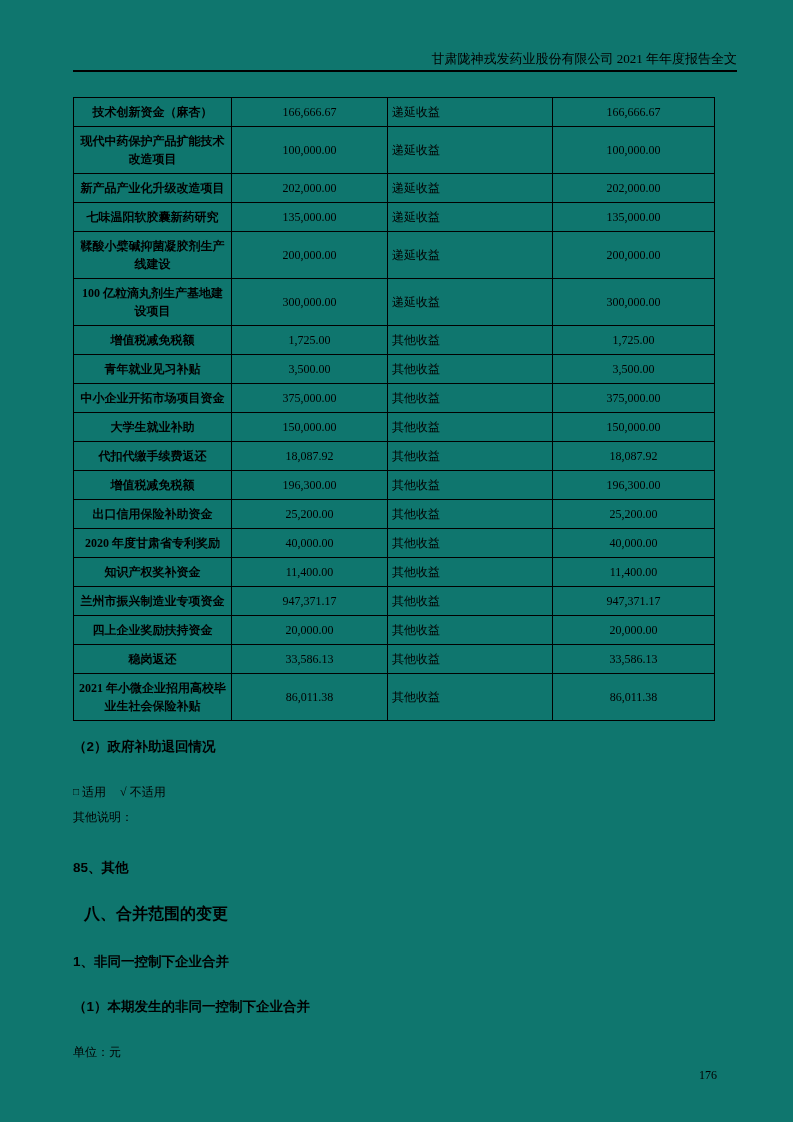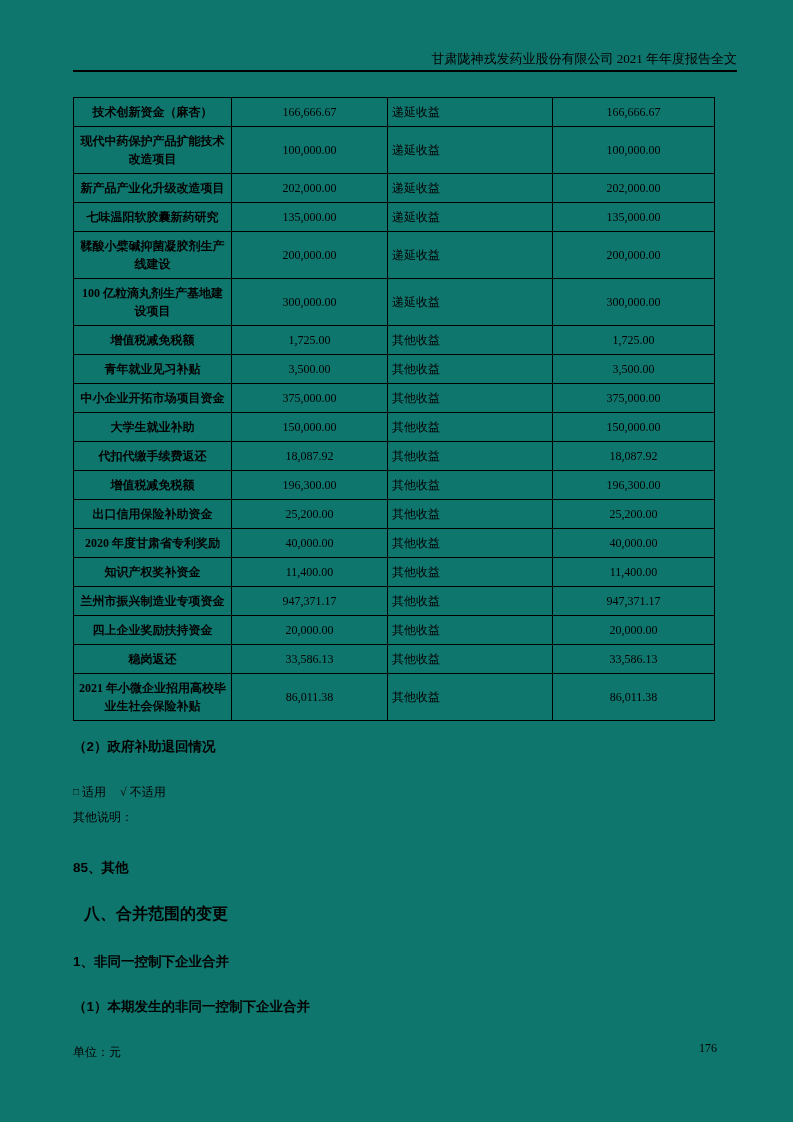--- a/index.html
+++ b/index.html
@@ -73,21 +73,21 @@
   .sub-heading      { margin-top:28px; }
   .subsub-heading   { margin-top:27px; }
   .unit-line {
     width:641px;
     font-size:12px;
     margin-top:28px;
   }
   .page-number {
     position:absolute;
     left:699px;
-    top:1041px;
+    top:1068px;
     font-size:12px;
   }
 </style>
 </head>
 <body>
 
 <div class="page">
 
   <div class="doc-header">
     <div class="title-row">甘肃陇神戎发药业股份有限公司 2021 年年度报告全文</div>

